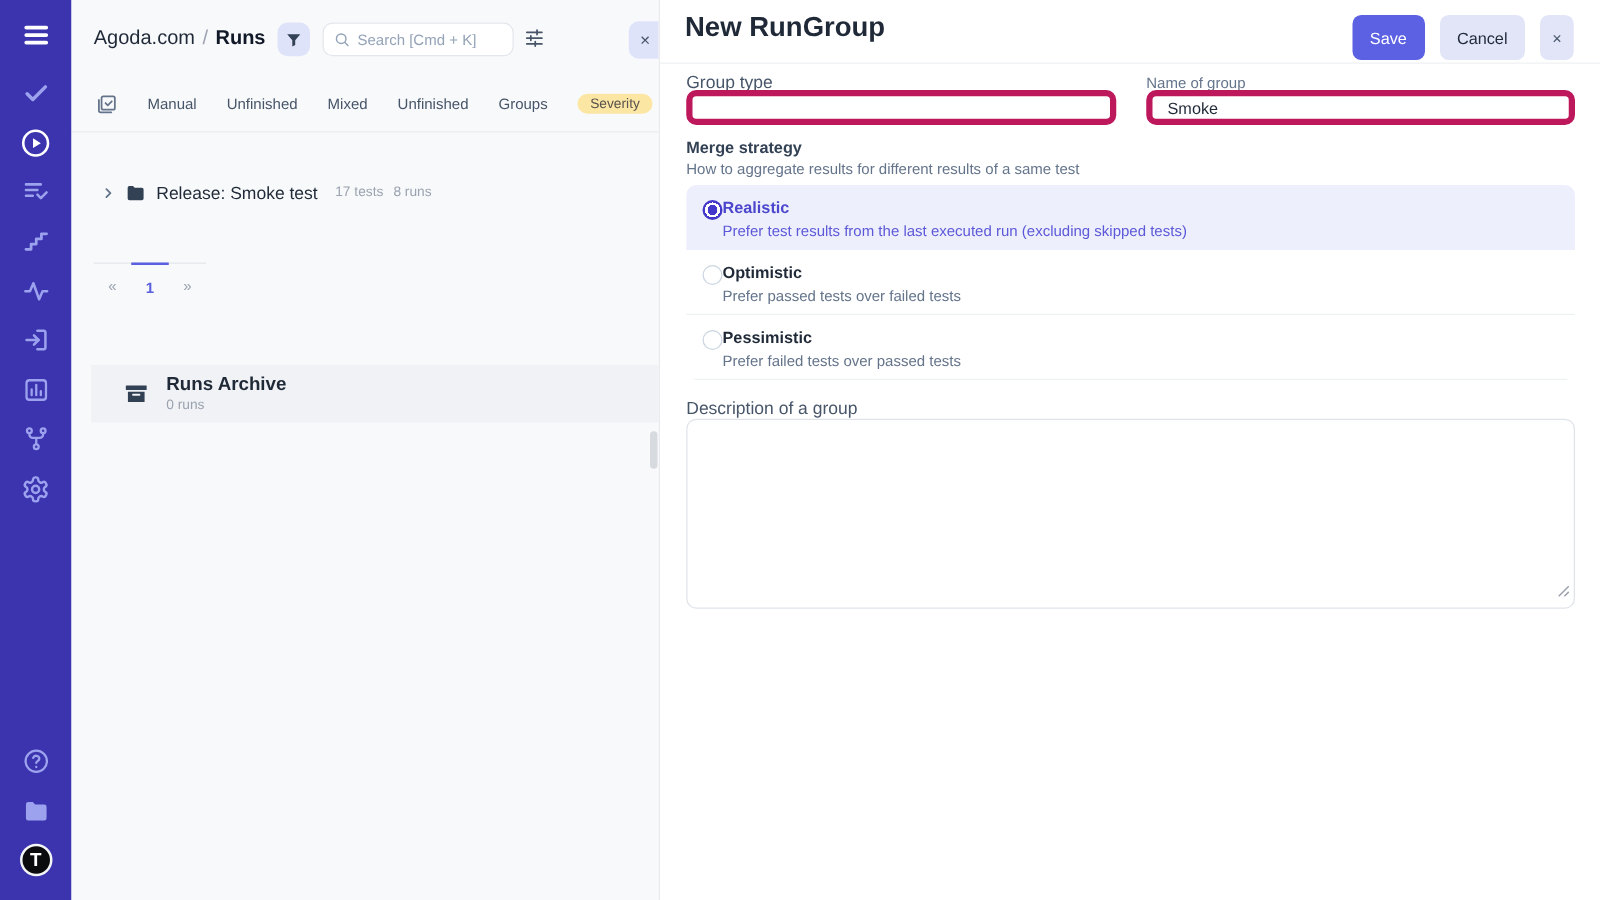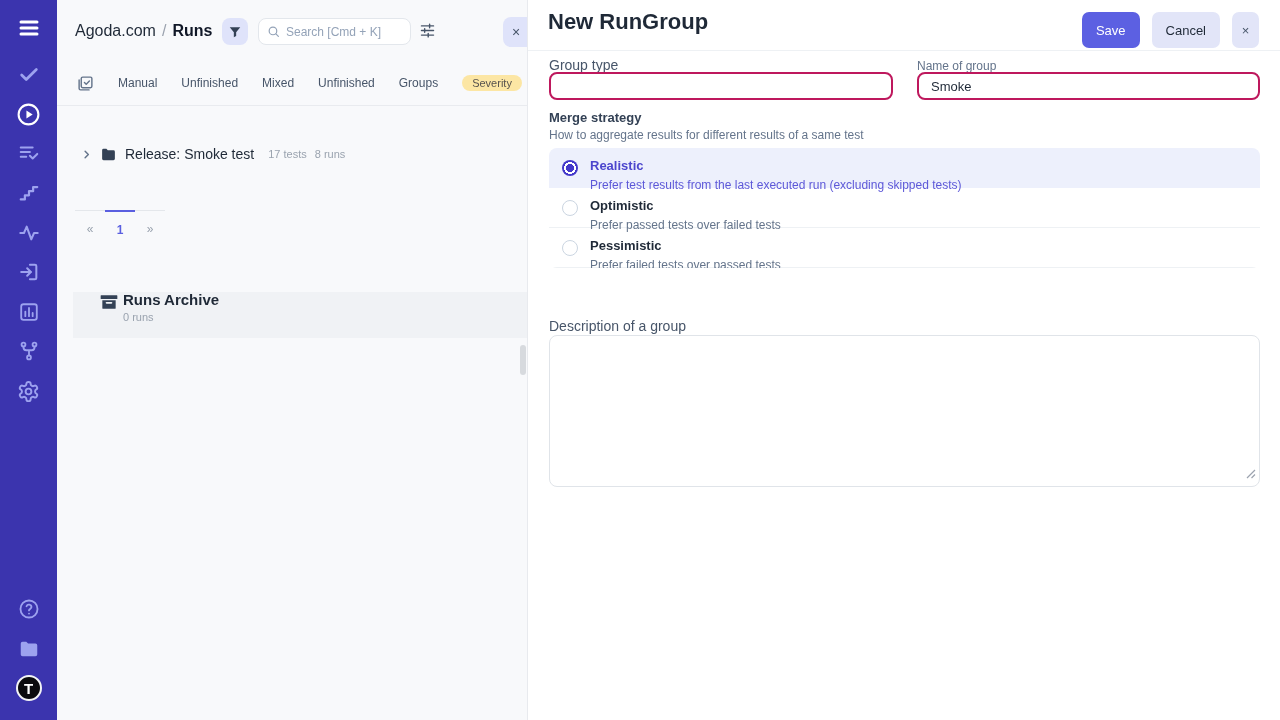--- a/index.html
+++ b/index.html
@@ -31,45 +31,45 @@
   .tabs-divider { position:absolute; left:0; top:105px; width:470px; height:1px; background:#e9ebef; }
 
   .tree-row { position:absolute; left:24px; top:144px; height:20px; display:flex; align-items:center; gap:8px; cursor:pointer; }
   .tree-title { font-size:14px; font-weight:500; color:#1f2937; }
   .tree-count { font-size:11px; color:#9aa3af; margin-left:6px; }
 
   .pagination { position:absolute; left:18px; top:210px; width:90px; border-top:1px solid #e4e7eb; display:flex; }
   .page-cell { flex:1; text-align:center; padding-top:11px; font-size:12px; color:#9aa3af; cursor:pointer; }
   .page-cell.active { border-top:2px solid #5a5fe0; margin-top:-1px; color:#5a5fe0; font-weight:600; }
 
-  .archive-row { position:absolute; left:16px; top:292px; width:454px; height:46px; background:#f0f2f5; display:flex; align-items:flex-start; padding-left:26px; gap:4px; cursor:pointer; }
+  .archive-row { position:absolute; left:16px; top:292px; width:454px; height:46px; background:#f0f2f5; display:flex; align-items:center; padding-left:26px; gap:14px; cursor:pointer; }
   .archive-title { font-size:15px; font-weight:700; color:#1f2937; line-height:1.1; }
   .archive-sub { font-size:11px; color:#9aa3af; margin-top:2px; }
 
   .scroll-thumb { position:absolute; left:463px; top:345px; width:6px; height:30px; background:#d7dade; border-radius:3px; cursor:grab; }
 
   
   #right-panel { position:absolute; left:527px; top:0; width:753px; height:720px; background:#fff; border-left:1px solid #e8eaee;padding-left:40px; }
   .rp-title { position:absolute; left:20px; top:9px; font-size:22px; font-weight:700; color:#1f2937; }
   .rp-actions { position:absolute; right:21px; top:12px; display:flex; gap:12px; }
   .btn { height:36px; border:none; border-radius:7px; font-size:13px; font-family:"Liberation Sans",sans-serif; cursor:pointer; padding:0 14px; }
   .btn-save { background:#5c60e2; color:#fff; font-weight:500; }
   .btn-cancel { background:#e2e5f8; color:#1f2937; font-weight:500; }
   .btn-x { background:#e2e5f8; color:#475569; width:27px; padding:0; font-size:13px; }
   .rp-divider { position:absolute; left:0; top:50px; width:753px; height:1px; background:#eef1f4; }
 
   .lbl-md { position:absolute; font-size:14px; color:#475569; }
   .lbl-sm { position:absolute; font-size:12px; color:#64748b; }
-  .text-input { position:absolute; height:28px; border:2px solid #be185d; border-radius:8px; background:#fff; font-size:13px; color:#1f2937; padding:0 12px; font-family:"Liberation Sans",sans-serif; outline:none; font-weight:500; }
+  .text-input { position:absolute; height:28px; border:5px solid #be185d; border-radius:8px; background:#fff; font-size:13px; color:#1f2937; padding:0 12px; font-family:"Liberation Sans",sans-serif; outline:none; font-weight:500; }
 
   .merge-label { position:absolute; left:21px; top:110px; font-size:13px; font-weight:700; color:#334155; }
   .merge-hint { position:absolute; left:21px; top:128px; font-size:12px; color:#64748b; }
 
   .options { position:absolute; left:21px; top:148px; width:711px; border-radius:8px; overflow:hidden; }
-  .opt-row { height:40px; display:flex; align-items:flex-start; padding:11px 0 0 13px; gap:12px; cursor:pointer; background:#fff; border-bottom:1px solid #eef1f4; }
+  .opt-row { height:52px; display:flex; align-items:flex-start; padding:11px 0 0 13px; gap:0; cursor:pointer; background:#fff; border-bottom:1px solid #eef1f4; }
   .opt-row.selected { background:#edf0fc; border-bottom-color:#edf0fc; }
   .radio { width:16px; height:16px; border-radius:50%; border:1px solid #cbd5e1; background:#fff; flex:none; margin-top:1px; }
   .radio.checked { border:none; background:radial-gradient(circle, #4338ca 0 4px, #ffffff 4px 6px, #4338ca 6px); }
   .opt-title { font-size:13px; font-weight:600; color:#1f2937; line-height:1.15; }
   .opt-desc { font-size:12px; color:#64748b; margin-top:4px; }
   .opt-row.selected .opt-title { color:#4c46cd; }
   .opt-row.selected .opt-desc { color:#5d58d8; }
 
   .desc-area { position:absolute; left:21px; top:335px; width:711px; height:152px; }
   .desc-area textarea { width:100%; height:100%; border:1px solid #e0e4e9; border-radius:8px; resize:none; outline:none; font-family:"Liberation Sans",sans-serif; font-size:13px; padding:10px 12px; color:#1f2937; }

